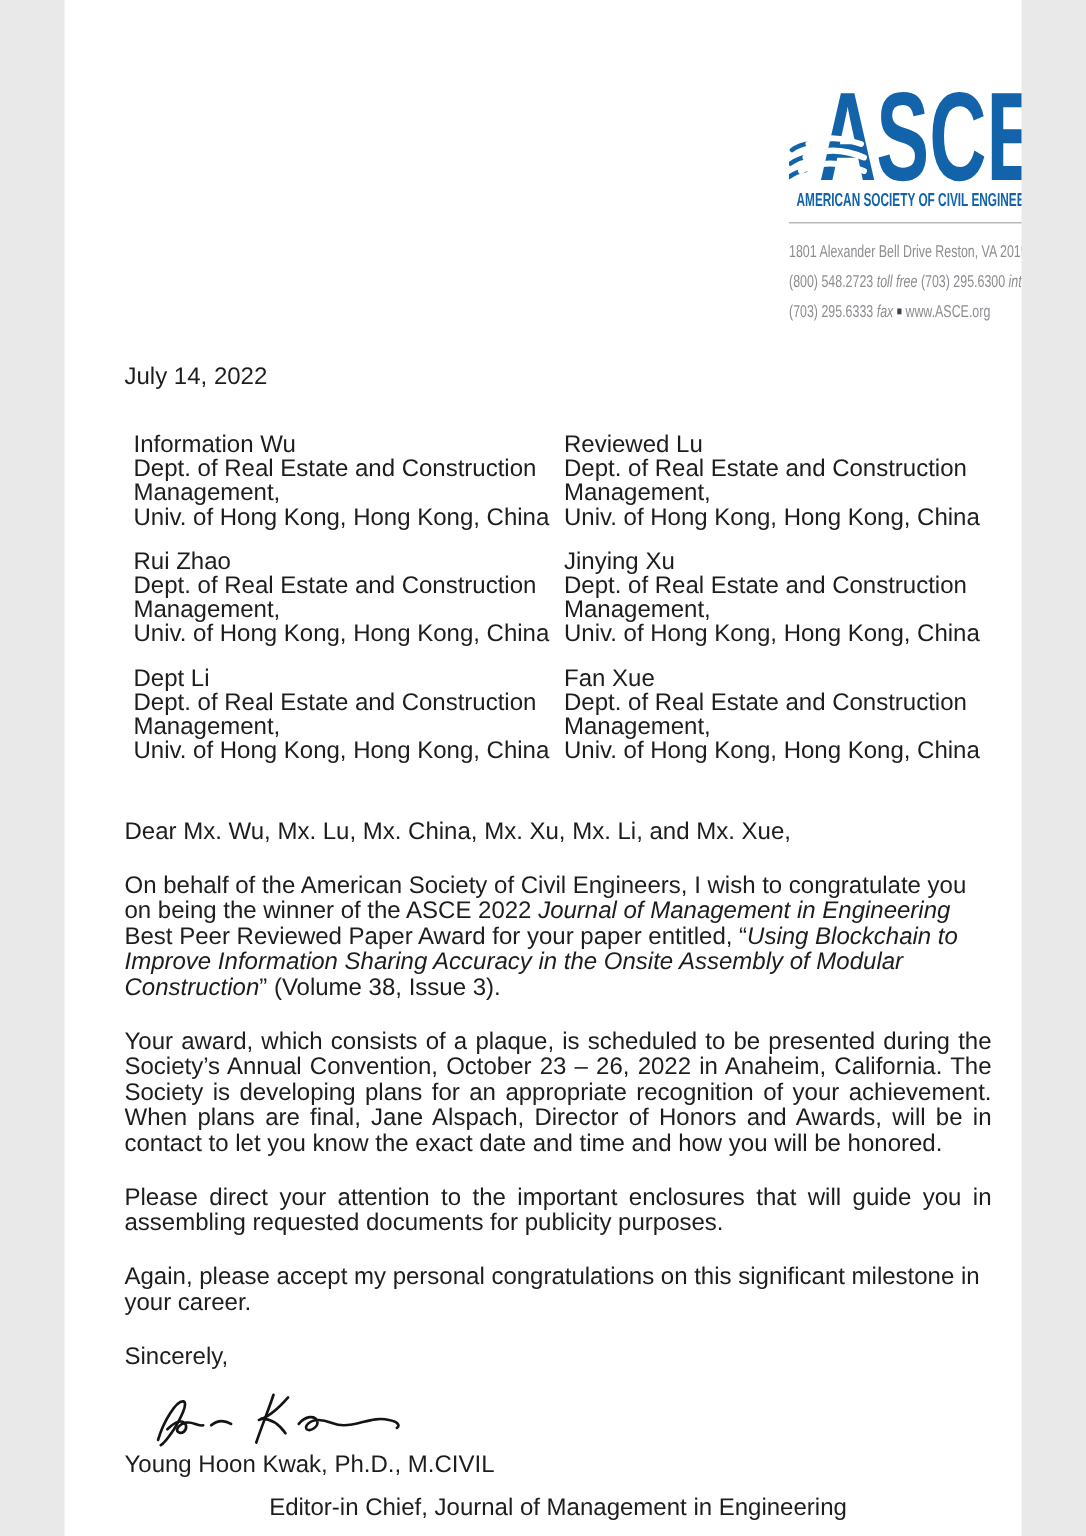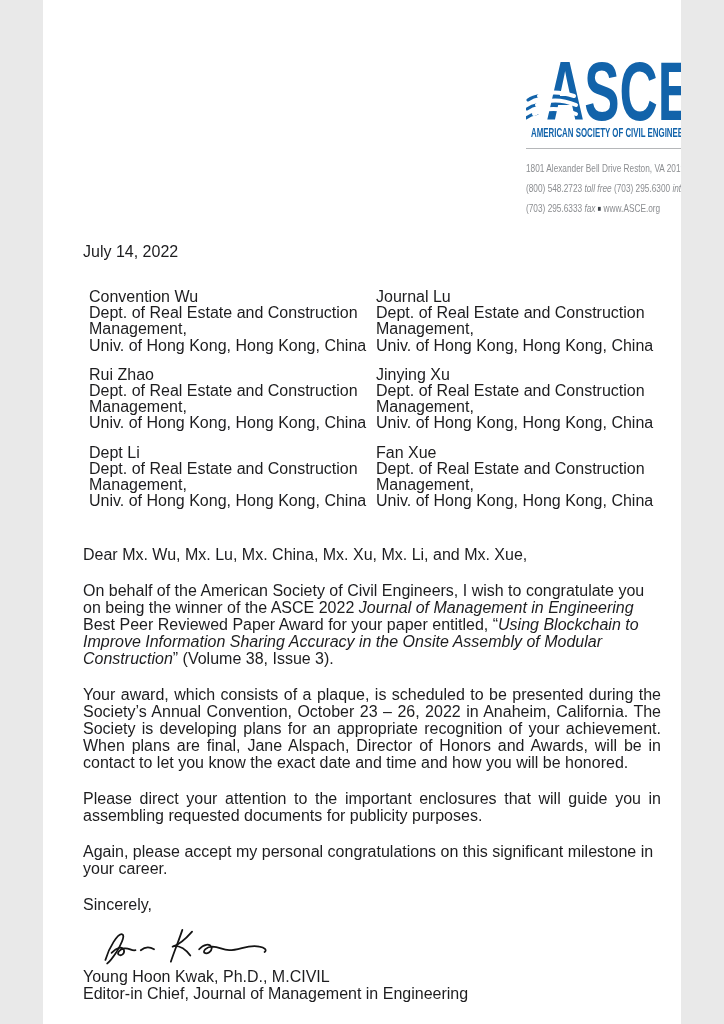--- a/index.html
+++ b/index.html
@@ -31,21 +31,21 @@
     display:grid; grid-template-columns:287px 1fr; row-gap:13px;
   }
   .recipient div { line-height:16.2px; }
   .salutation { margin-top:37px; }
   .paras p { margin:19px 0 0 0; }
   .paras p.justify { text-align:justify; }
   .paras i { font-style:italic; }
   .closing { margin-top:19px; }
   .sig-svg { display:block; margin:8px 0 0 4px; width:196px; height:46px; }
   .sig-name  { margin-top:1px; }
-  .sig-title { margin-top:0; }
+  .sig-title { margin-top:12px;text-align:center; }
 </style>
 </head>
 <body>
 
 <div class="page">
 
   <div class="bar-gray"></div>
   <div class="bar-blue"></div>
 
   <svg class="logo-svg" viewBox="0 0 195 95" xmlns="http://www.w3.org/2000/svg">
@@ -71,26 +71,26 @@
     <div class="cline"><span>1801 Alexander Bell Drive Reston, VA 20191-4382</span></div>
     <div class="cline"><span>(800) 548.2723 </span><i>toll free</i><span> (703) 295.6300 </span><i>intl</i></div>
     <div class="cline"><span>(703) 295.6333 </span><i>fax</i><span>  </span><span class="sq">■</span><span>  www.ASCE.org</span></div>
   </div>
 
   <div class="letter">
     <div class="date">July 14, 2022</div>
 
     <div class="recipients">
         <div class="recipient">
-          <div>Convention Wu</div>
+          <div>Information Wu</div>
           <div>Dept. of Real Estate and Construction Management,</div>
           <div>Univ. of Hong Kong, Hong Kong, China</div>
         </div>
         <div class="recipient">
-          <div>Journal Lu</div>
+          <div>Reviewed Lu</div>
           <div>Dept. of Real Estate and Construction Management,</div>
           <div>Univ. of Hong Kong, Hong Kong, China</div>
         </div>
         <div class="recipient">
           <div>Rui Zhao</div>
           <div>Dept. of Real Estate and Construction Management,</div>
           <div>Univ. of Hong Kong, Hong Kong, China</div>
         </div>
         <div class="recipient">
           <div>Jinying Xu</div>

